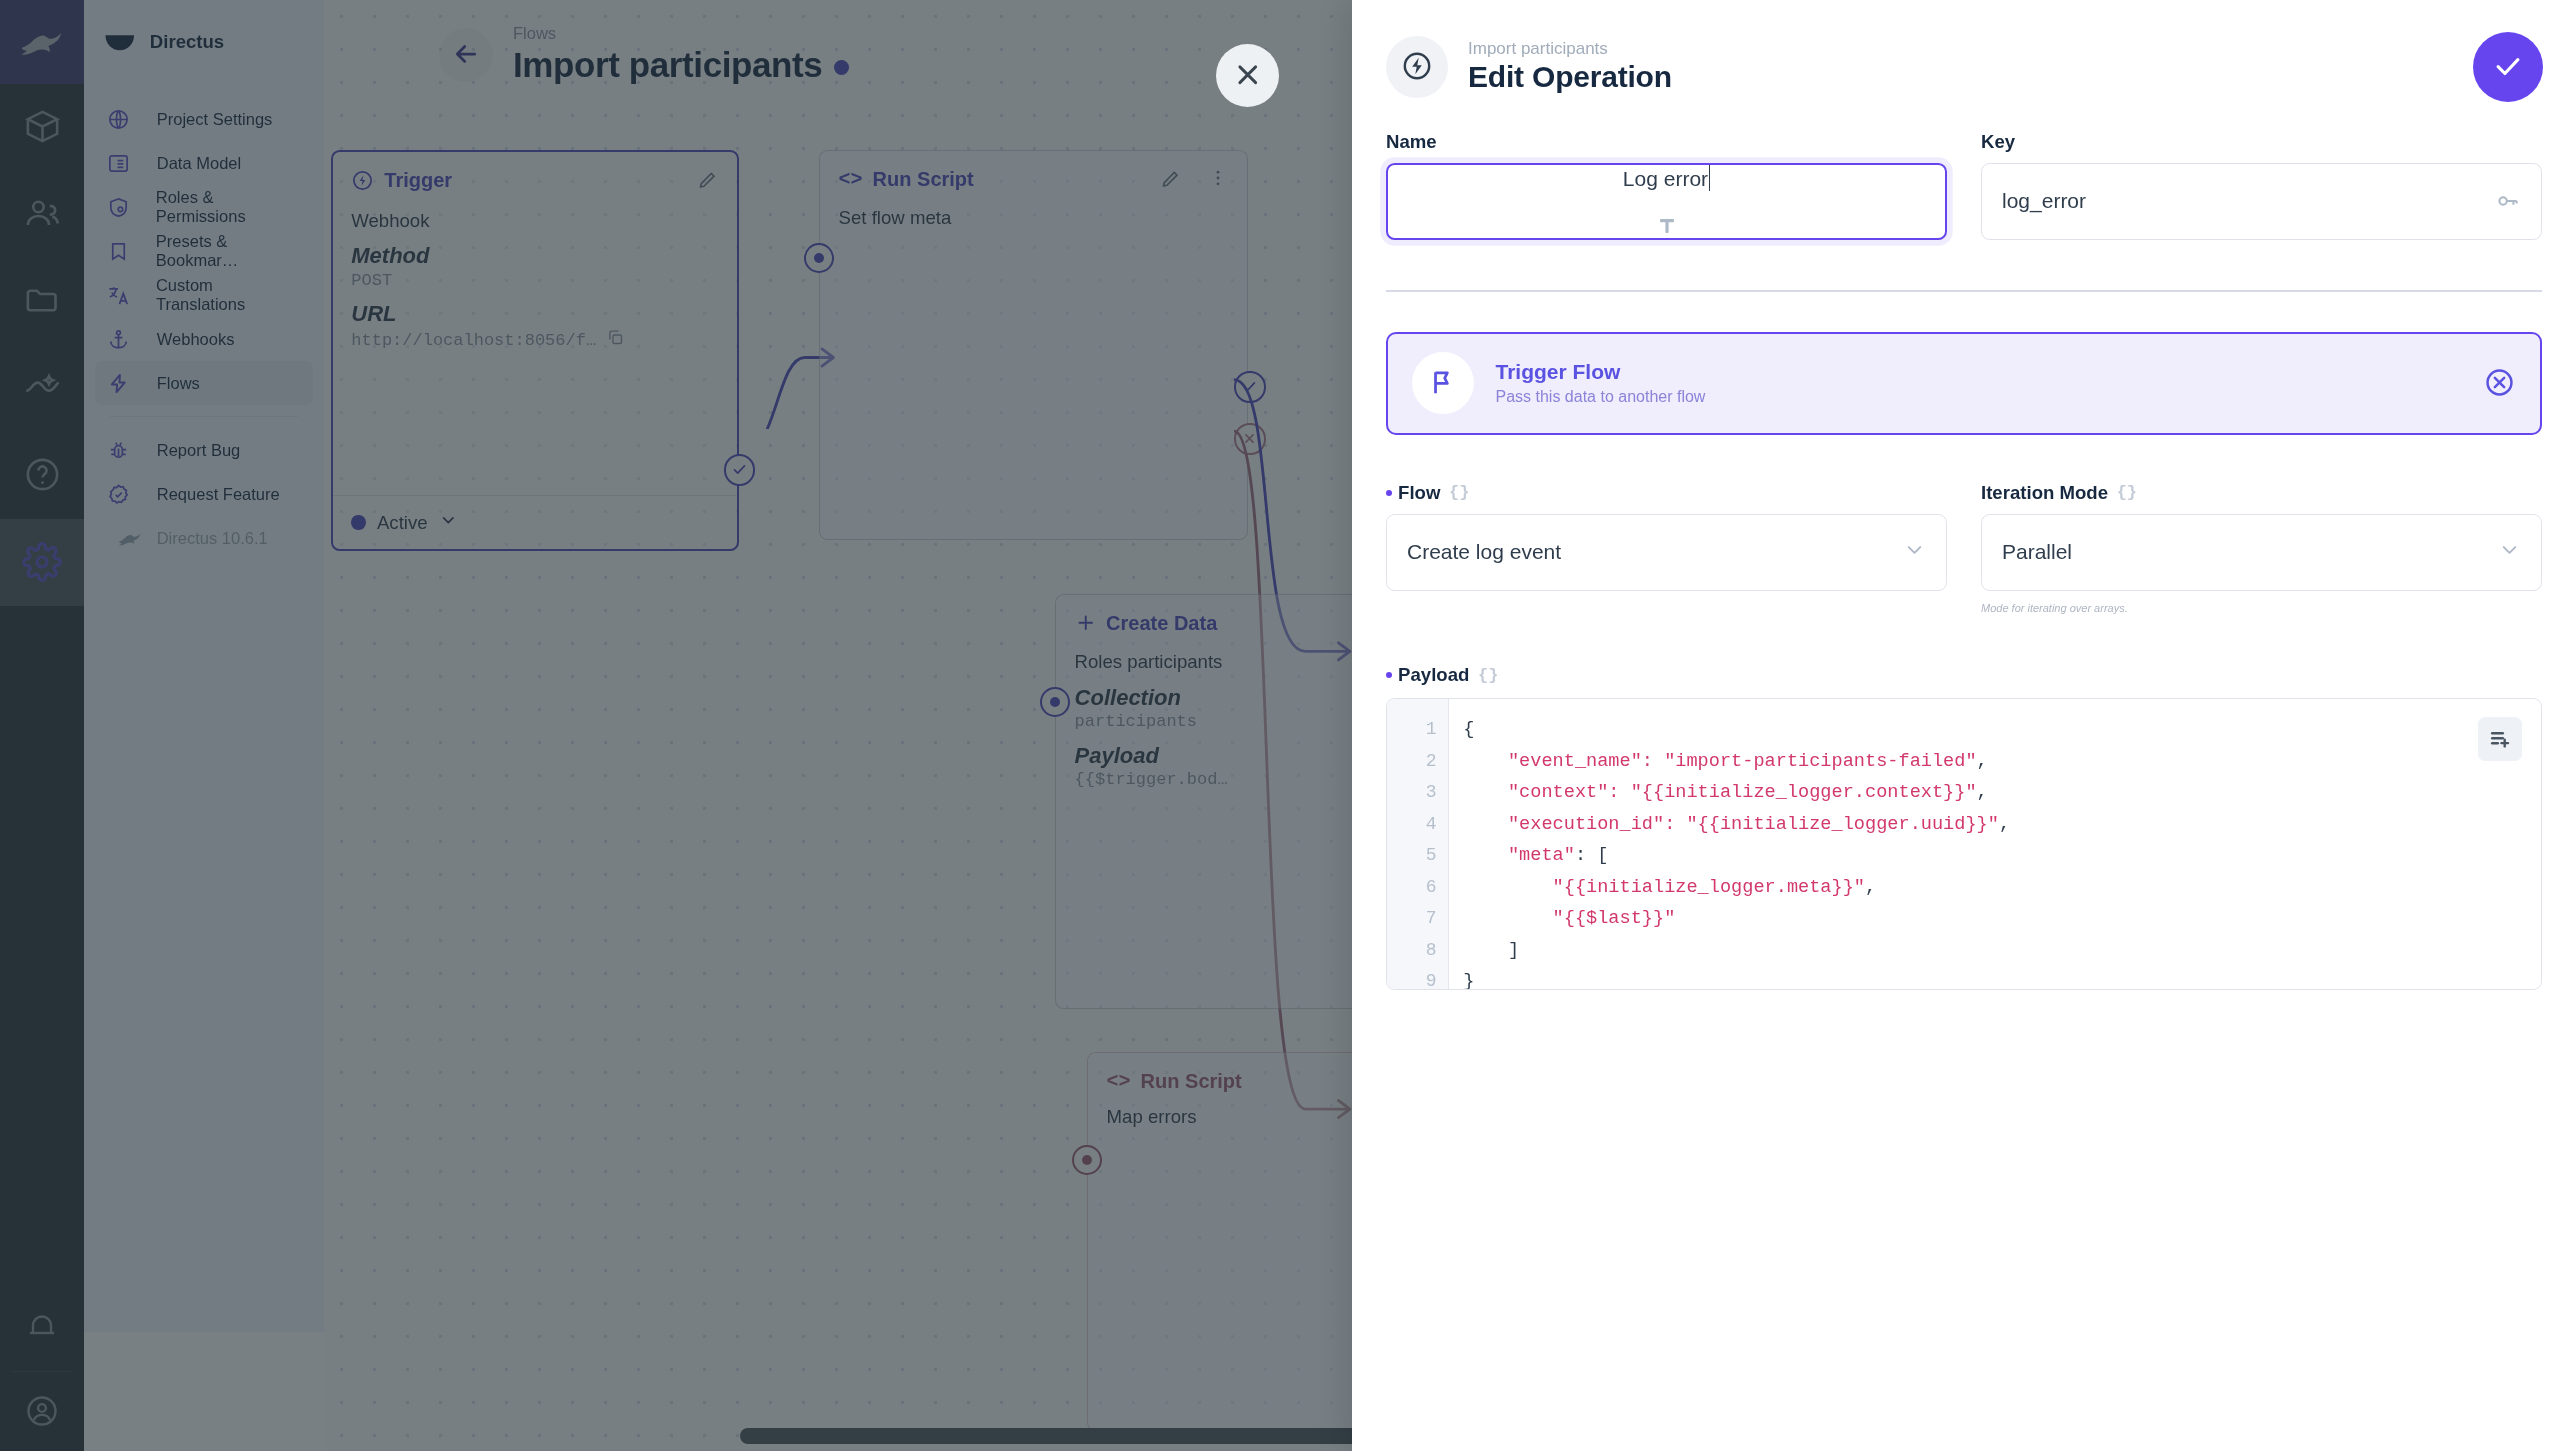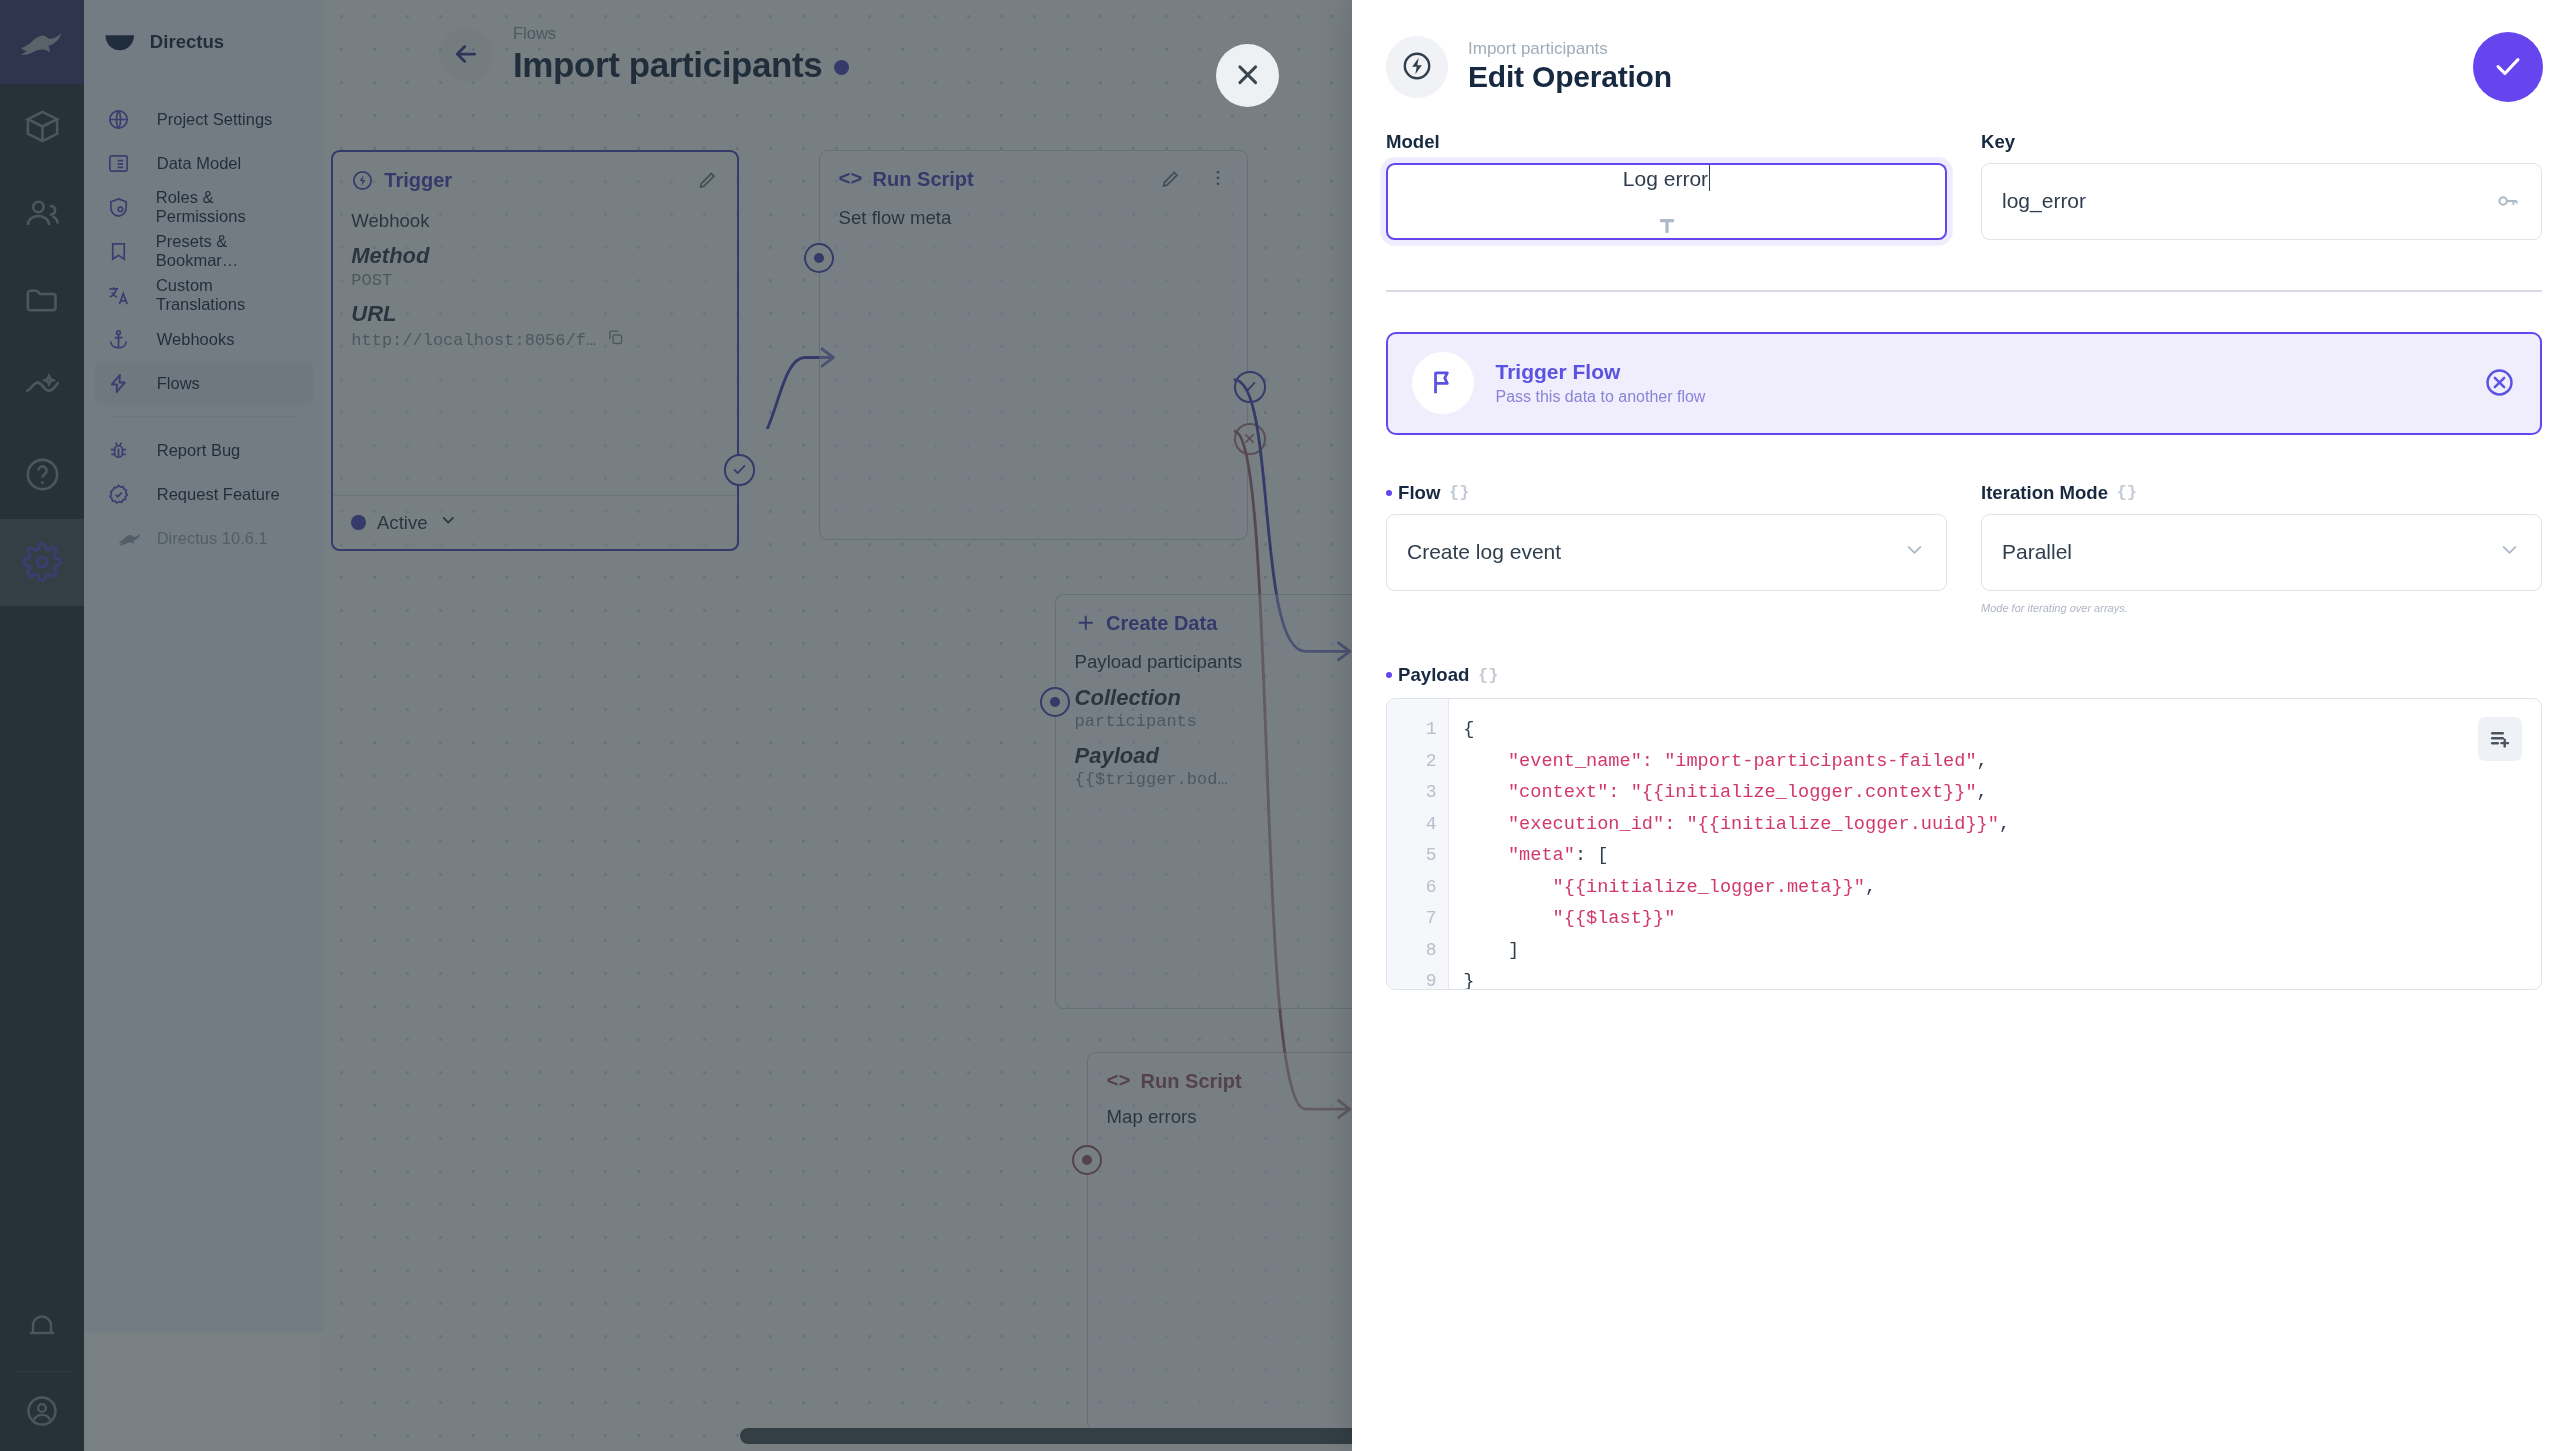--- a/index.html
+++ b/index.html
@@ -562,21 +562,21 @@
 
       <div class="node node-createdata">
         <div class="node-title">
           <span>
             <svg width="21.5" height="21.5" viewBox="0 0 24 24" fill="none" stroke="currentColor" stroke-width="2.2" stroke-linecap="round">
                 <path d="M12 5v14M5 12h14"></path>
               </svg>
           </span>
           <span>Create Data</span>
         </div>
-        <div class="node-sub">Payload participants</div>
+        <div class="node-sub">Roles participants</div>
         <div class="node-field-label">Collection</div>
         <div class="node-field-val">participants</div>
         <div class="node-field-label">Payload</div>
         <div class="node-field-val">{{$trigger.bod…</div>
         <div class="port" style="left:-16.5px; top:92px;">
             <span class="inner"></span>
           </div>
       </div>
 
       <div class="node node-runscript2">
@@ -635,21 +635,21 @@
               <path d="M5 12.5l4.8 4.8L19 7.5"></path>
             </svg>
         </span>
       </div>
     </div>
 
     <div class="drawer-body">
 
       <div class="row2">
         <div class="col">
-          <div class="fld-label">Model</div>
+          <div class="fld-label">Name</div>
           <div class="input focused">
             <span class="val"><span>Log error</span><span class="caret"></span></span>
             <span class="trail">
               <svg width="24" height="24" viewBox="0 0 24 24" fill="currentColor">
                   <rect x="5" y="5" width="14" height="3.2" rx="1"></rect>
                   <rect x="10.4" y="6.6" width="3.2" height="12.4" rx="1"></rect>
                 </svg>
             </span>
           </div>
         </div>

